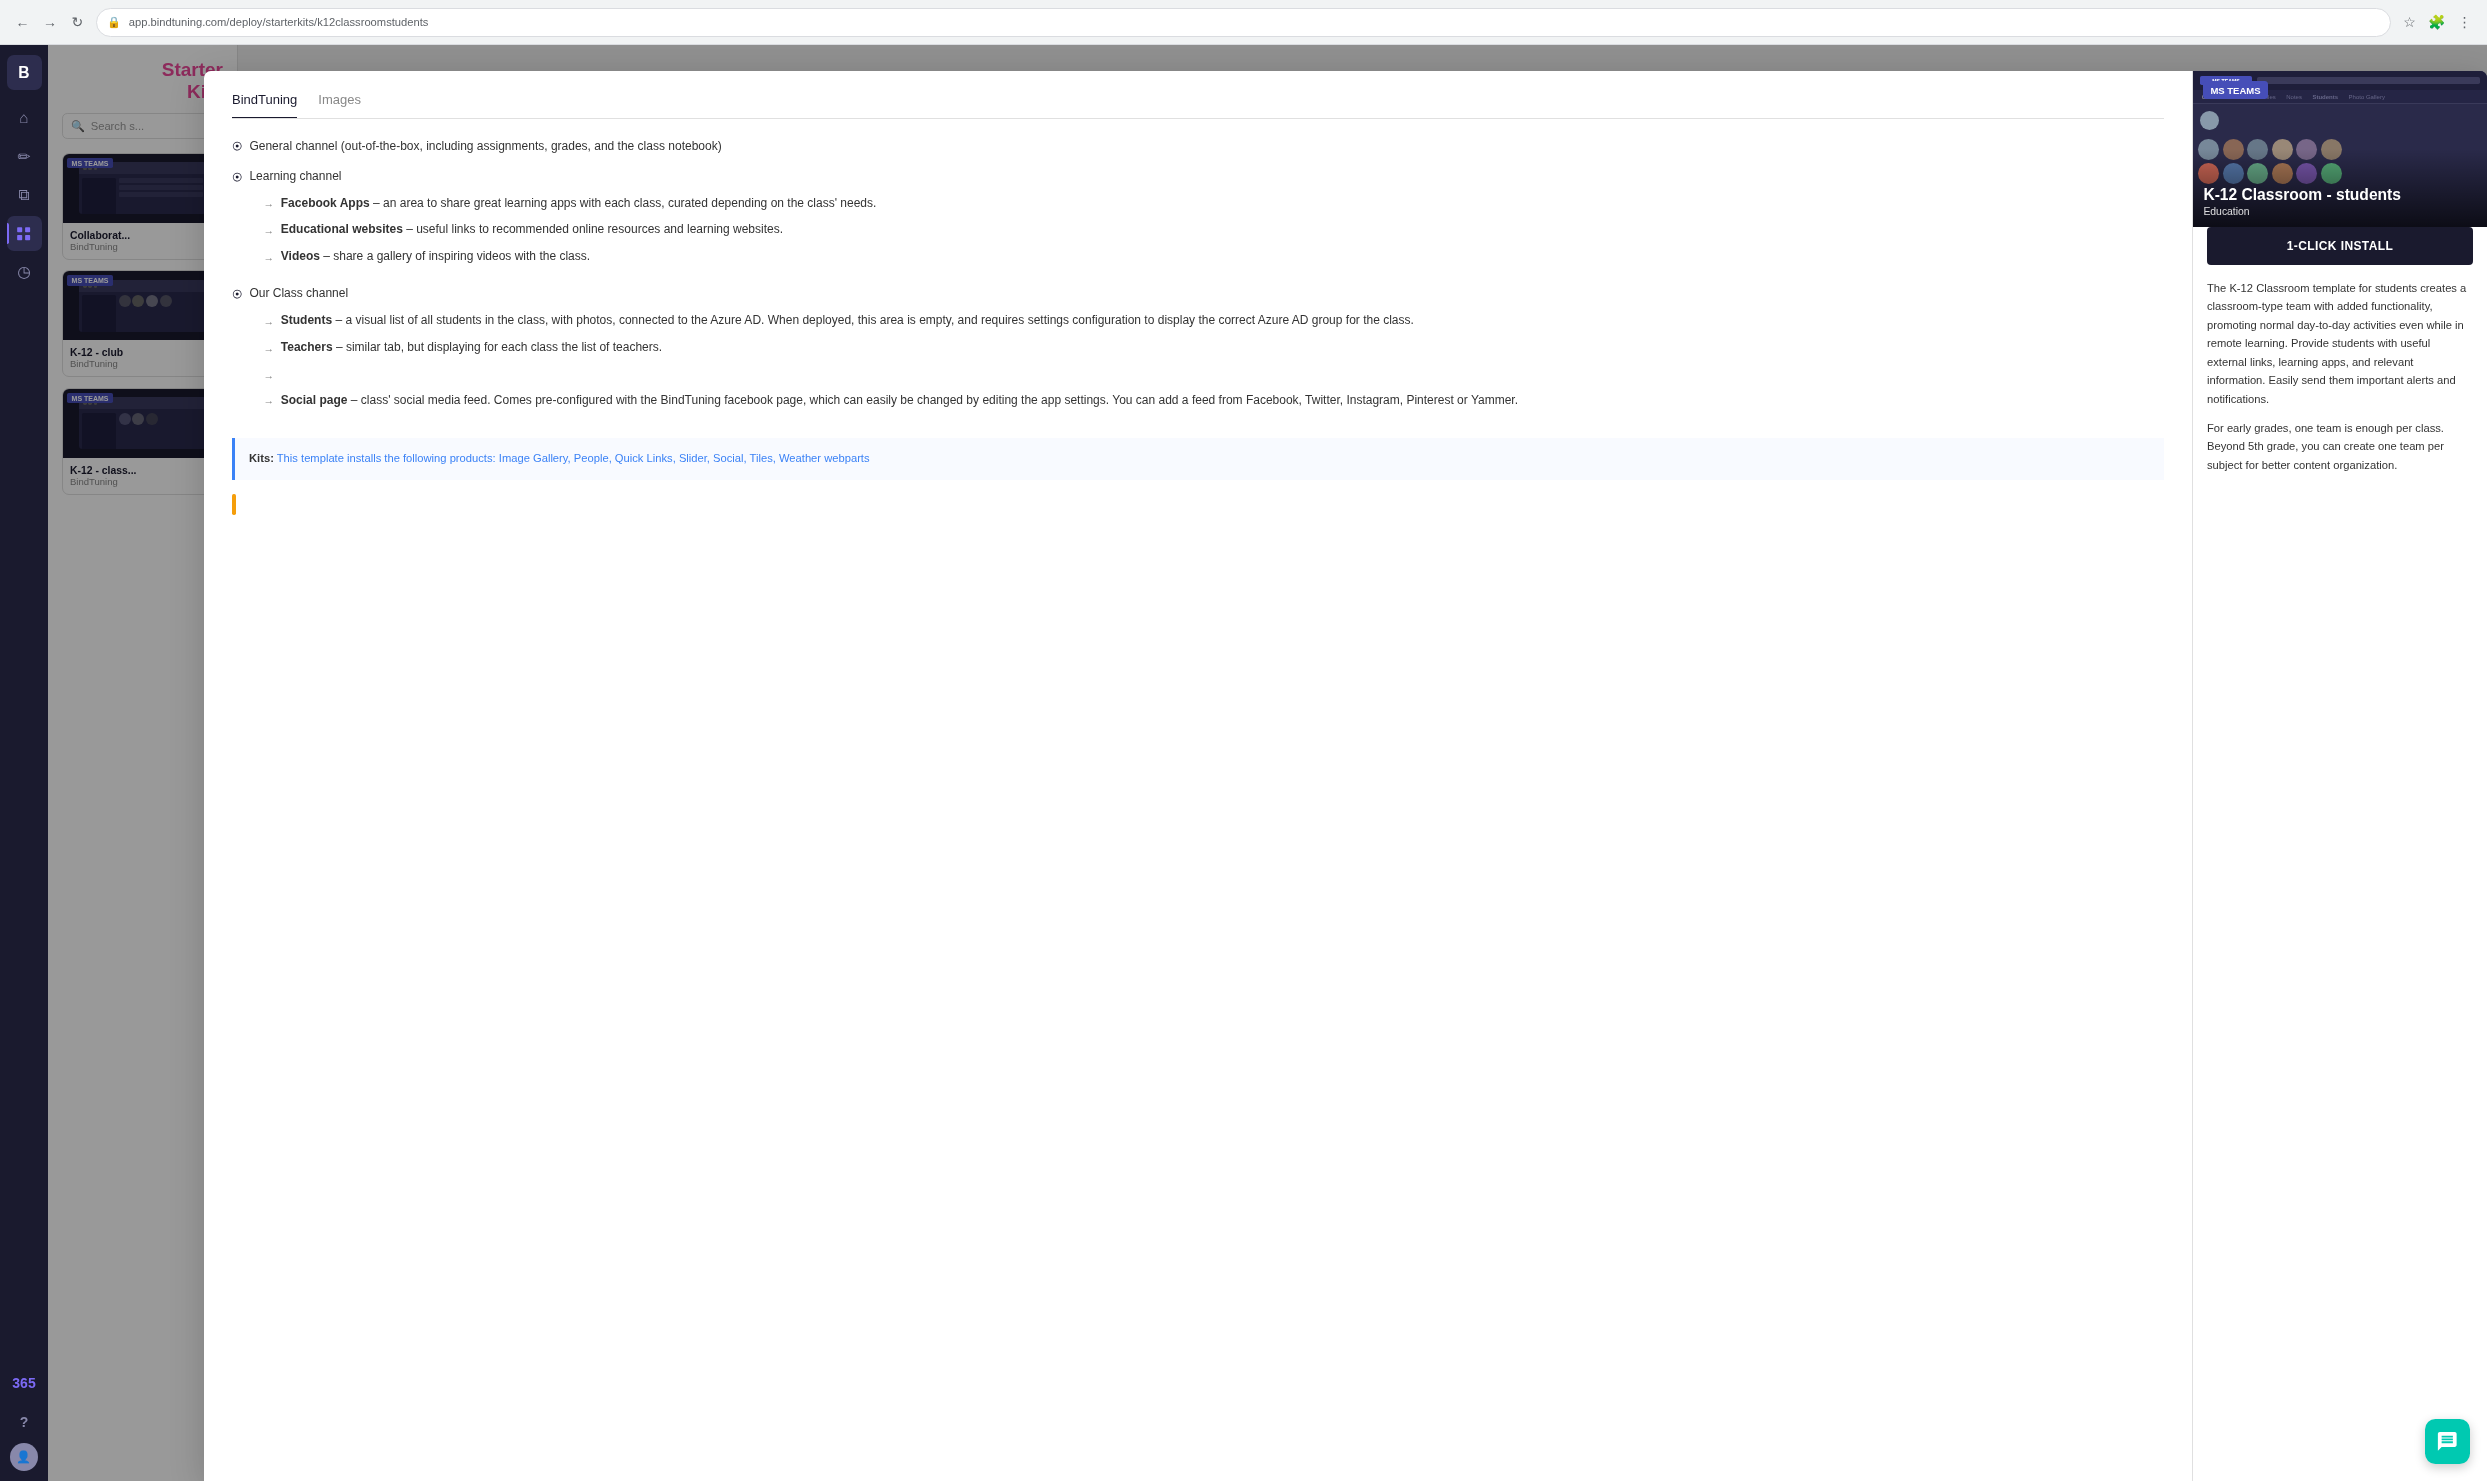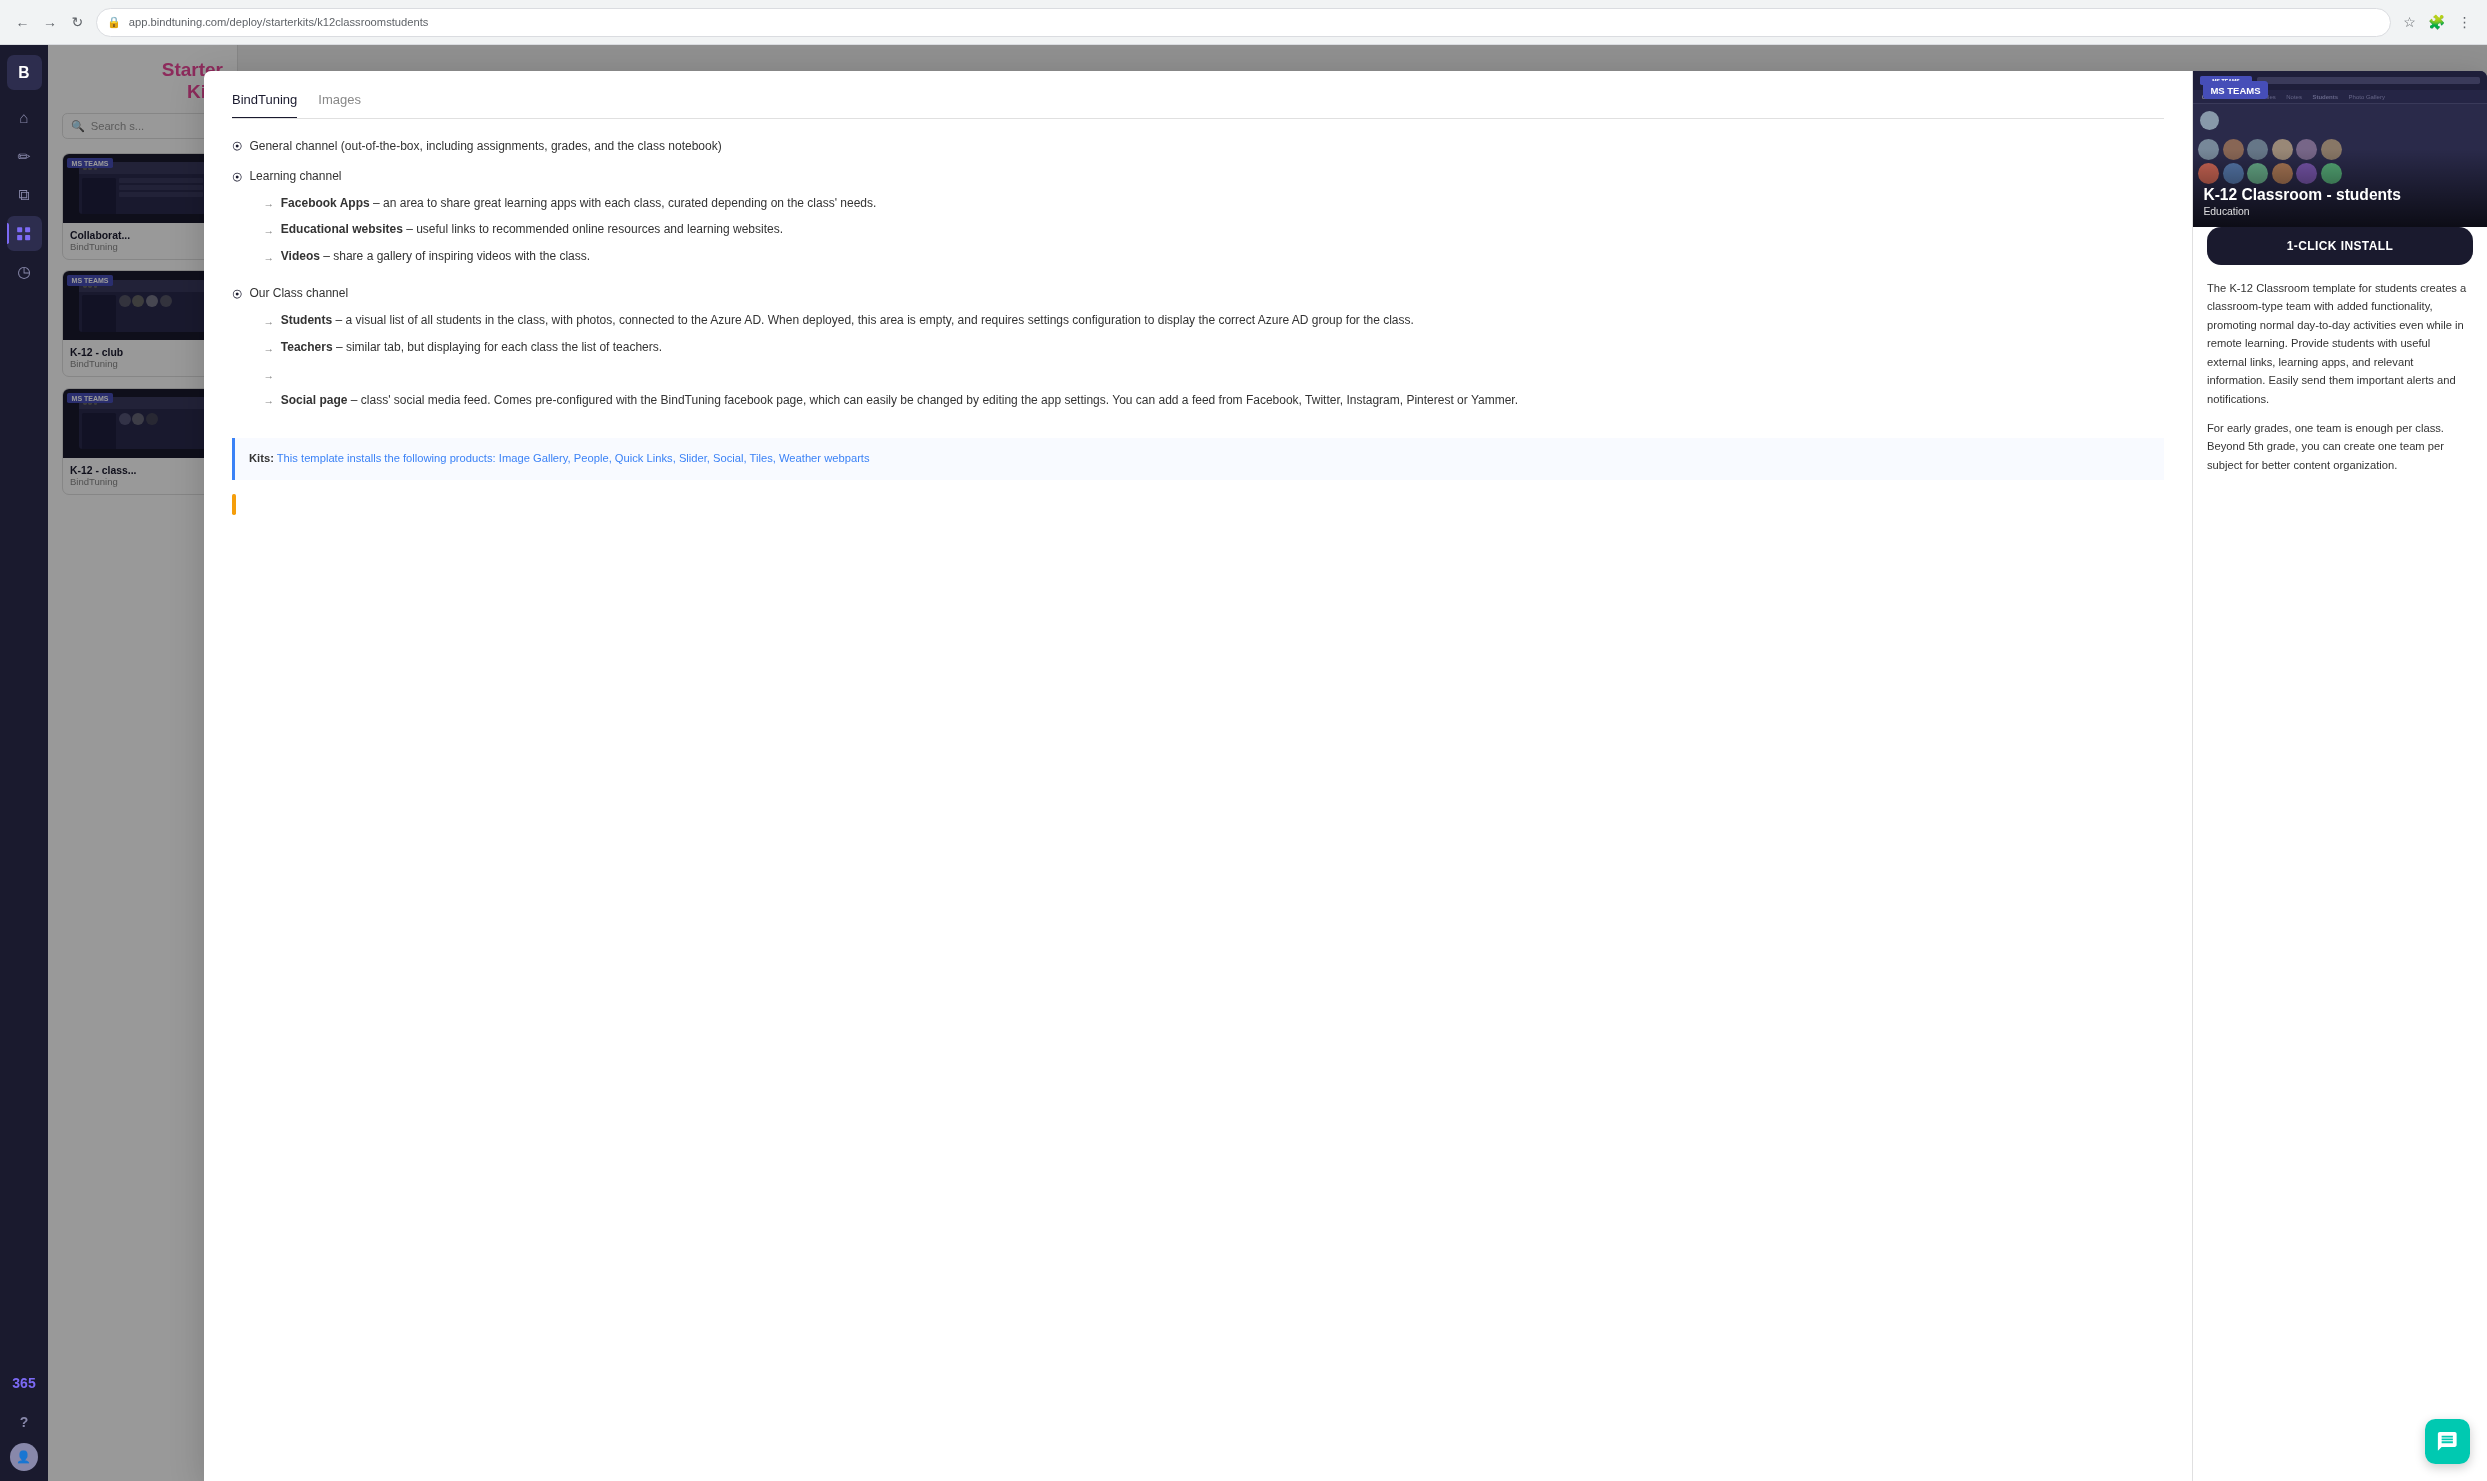--- a/index.html
+++ b/index.html
@@ -194,21 +194,21 @@
     }
     .kit-preview-info {
       position: absolute; bottom: 10.4px; left: 10.4px; right: 10.4px; color: white;
     }
     .kit-preview-title { font-size: 15.6px; font-weight: 700; margin-bottom: 1.7px; }
     .kit-preview-category { font-size: 10.4px; opacity: 0.85; }
 
     .install-btn {
       margin: 0 14px 14px; padding: 12px;
       background: #1a1a2e; color: white;
-      border: none; border-radius: 14px; cursor: pointer;
+      border: none; border-radius: 4px; cursor: pointer;
       font-size: 12px; font-weight: 700; letter-spacing: 0.4px;
       text-align: center;
     }
     .kit-desc-text {
       padding: 0 14px 14px;
       font-size: 11.2px; line-height: 1.65; color: #333;
     }
     .kit-desc-text p { margin-bottom: 10.4px; }
 
     

